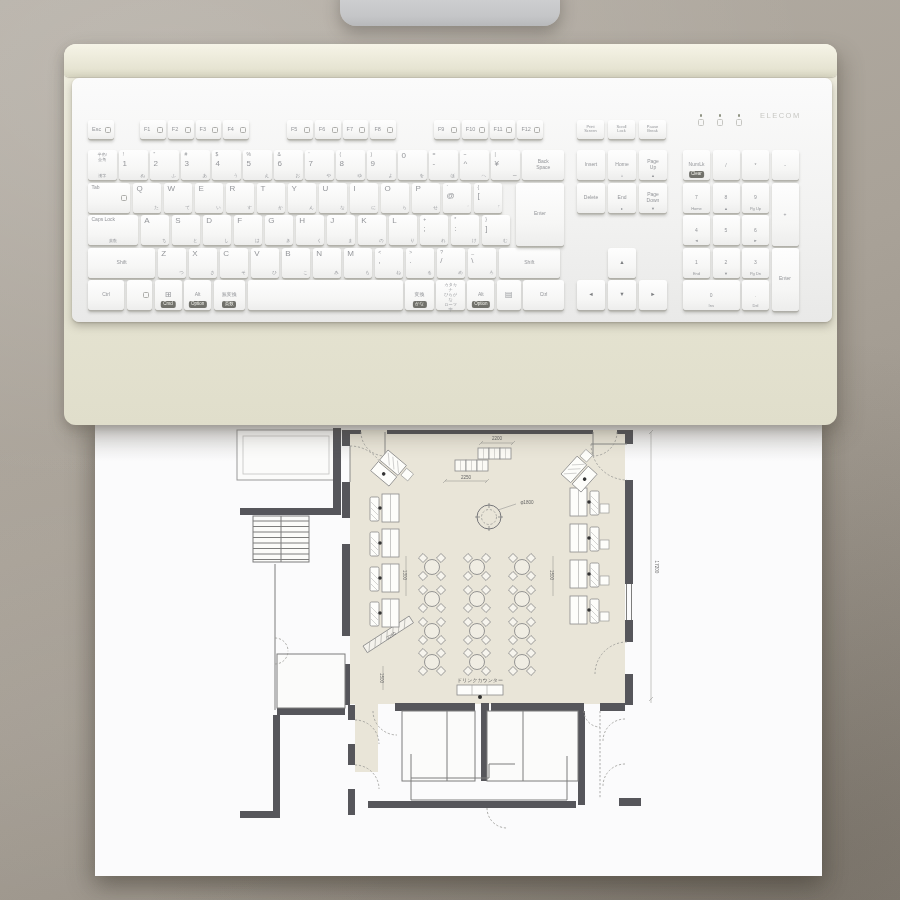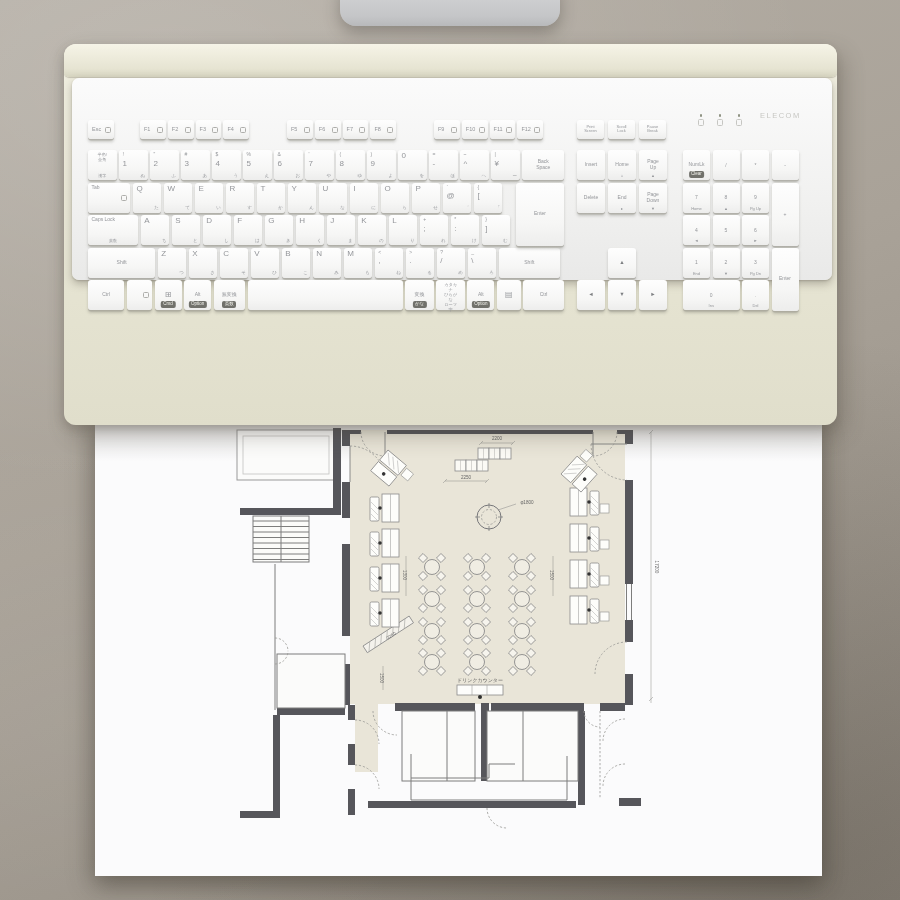--- a/index.html
+++ b/index.html
@@ -21,21 +21,21 @@
     background:linear-gradient(180deg,rgba(80,75,64,.30),rgba(80,75,64,.10) 16px,rgba(80,75,64,0) 46px);}
   .paper svg{position:absolute;left:0;top:8px;}
   
   .tray{position:absolute;left:64px;top:44px;width:773px;height:381px;border-radius:12px;
     background:linear-gradient(180deg,#f1efe1 0%,#e9e7d6 40%,#e0decb 100%);
     box-shadow:6px 10px 22px rgba(70,64,54,.32), -2px 4px 10px rgba(70,64,54,.18);}
   .tray::before{content:"";position:absolute;left:0;top:0;right:0;height:33px;border-radius:12px 12px 5px 5px;
     background:linear-gradient(180deg,#f6f4e7,#e6e4d2 75%,#d6d4c0);
     box-shadow:0 1px 1px rgba(120,115,95,.35);}
   
-  .kb{position:absolute;left:72px;top:78px;width:760px;height:202px;border-radius:7px;
+  .kb{position:absolute;left:72px;top:78px;width:760px;height:244px;border-radius:7px;
     background:linear-gradient(180deg,#fbfbfb,#f1f1f0 60%,#e9e9e8);
     box-shadow:0 4px 9px rgba(95,90,80,.38), 0 1px 2px rgba(95,90,80,.28);}
   .key{position:relative;height:100%;border-radius:3px;
     background:linear-gradient(180deg,#fefefe 0%,#f6f6f5 65%,#ededec 100%);
     box-shadow:0 1.5px 0 rgba(158,156,148,.55), 0 2.5px 3px rgba(95,92,84,.28);
     color:#94969a;}
   .krow{position:relative;display:flex;gap:2.5px;height:30px;margin-bottom:2.5px;}
   .kb-main{position:absolute;left:16px;top:72px;width:476px;}
   .k-m{position:absolute;top:2px;left:3.5px;font-size:8px;line-height:1;}
   .k-m.sm{font-size:5px;line-height:1.15;white-space:pre-line;}

